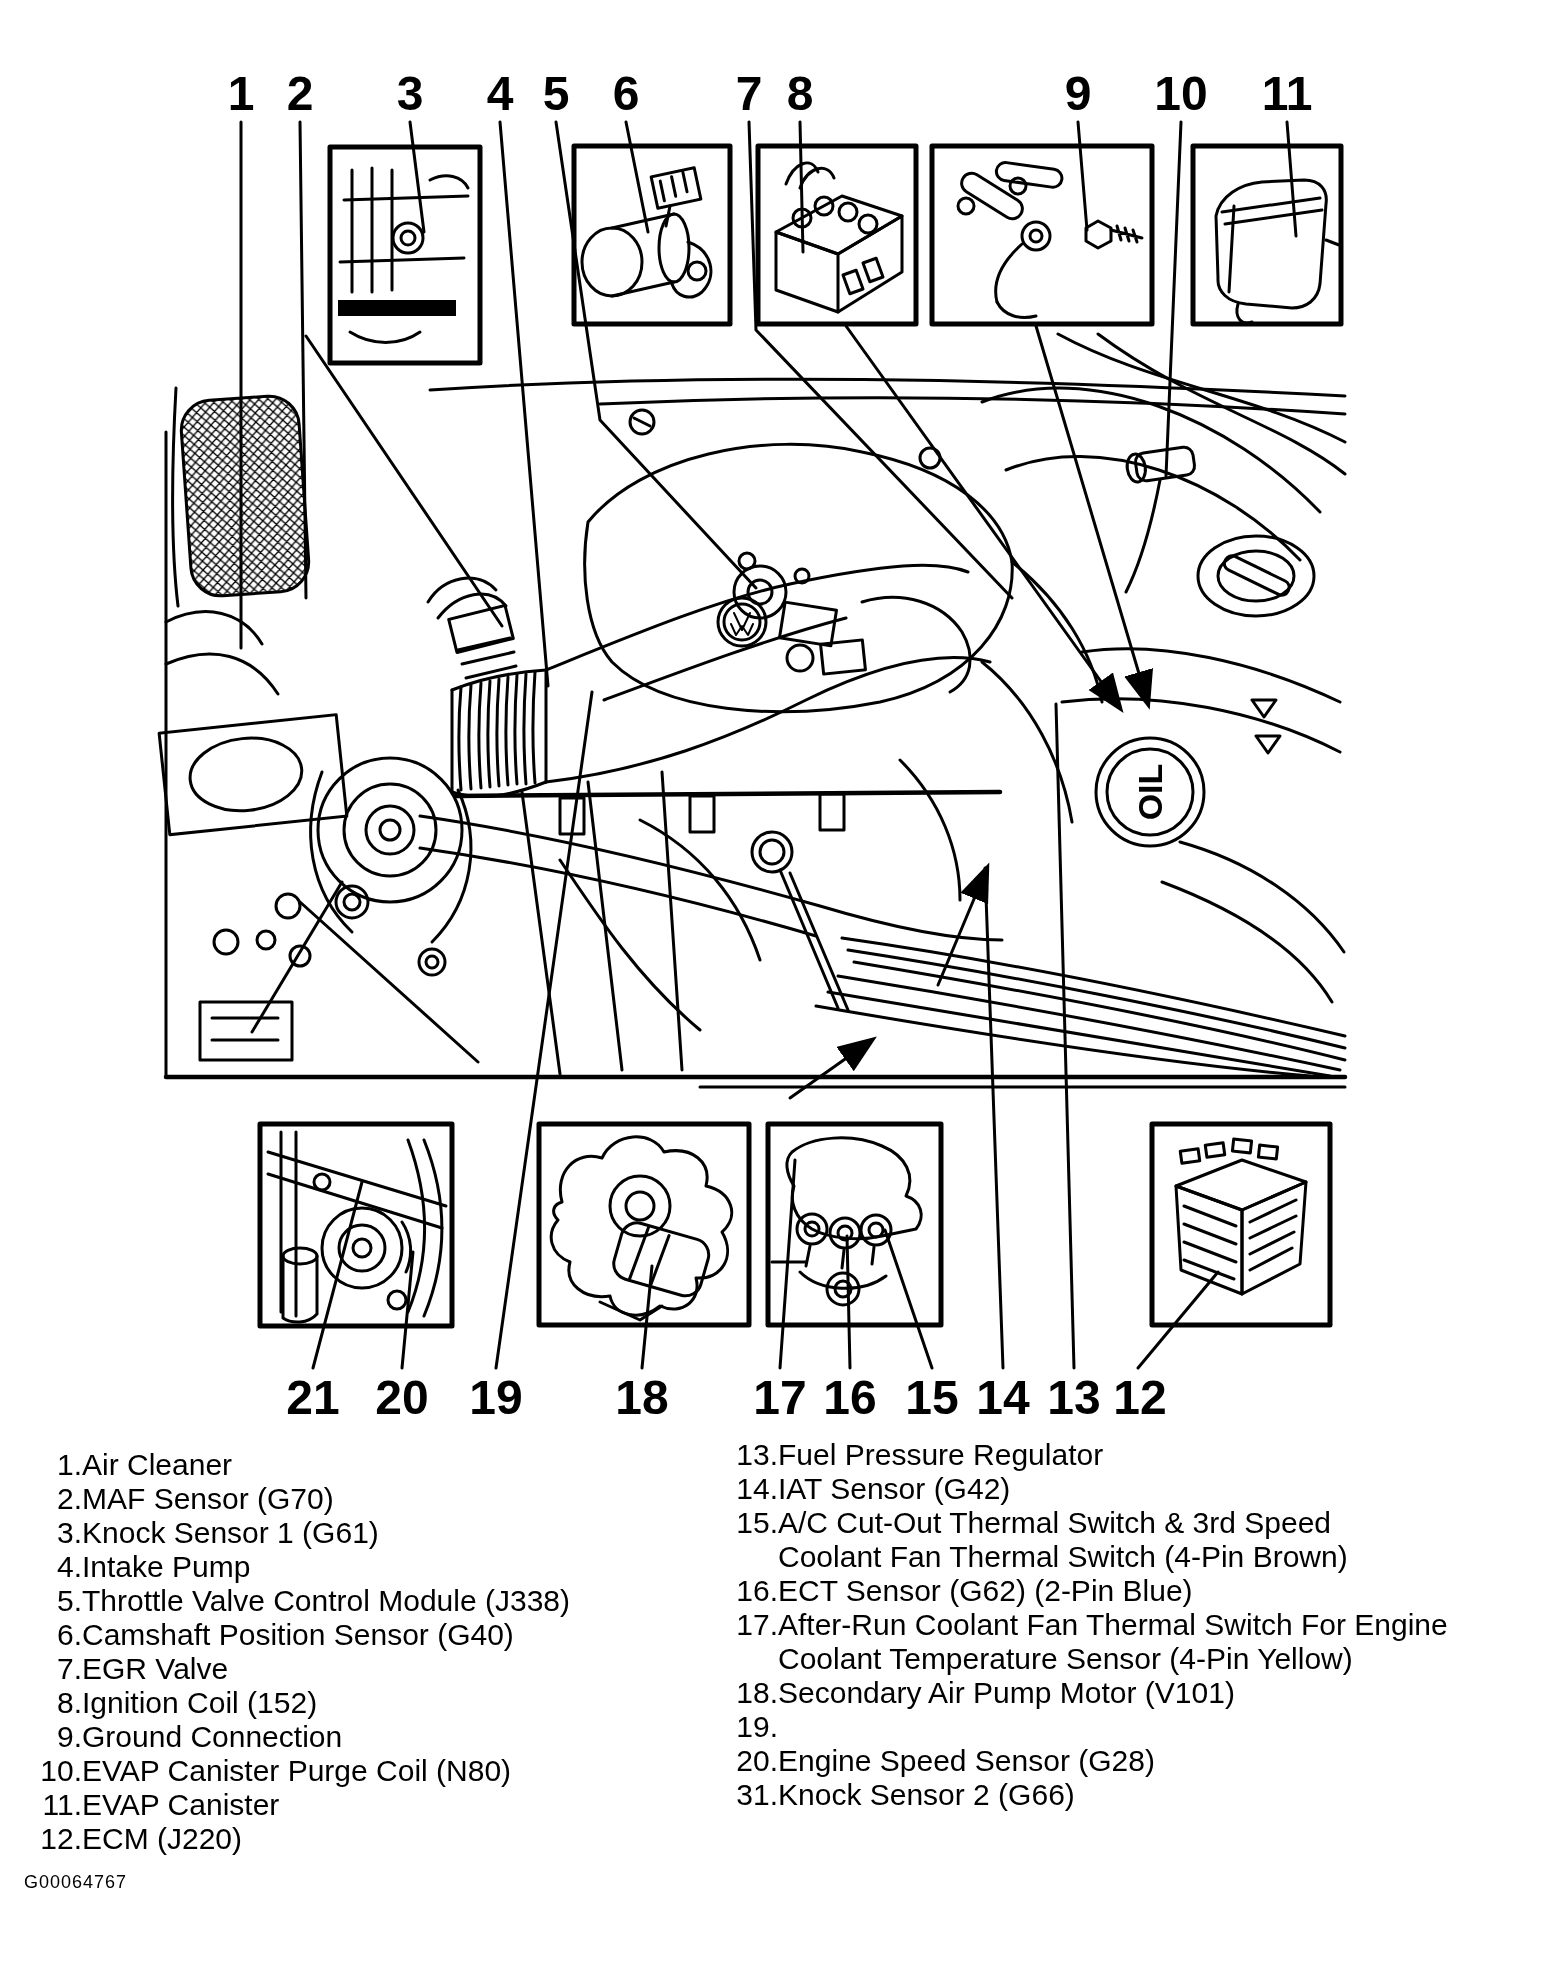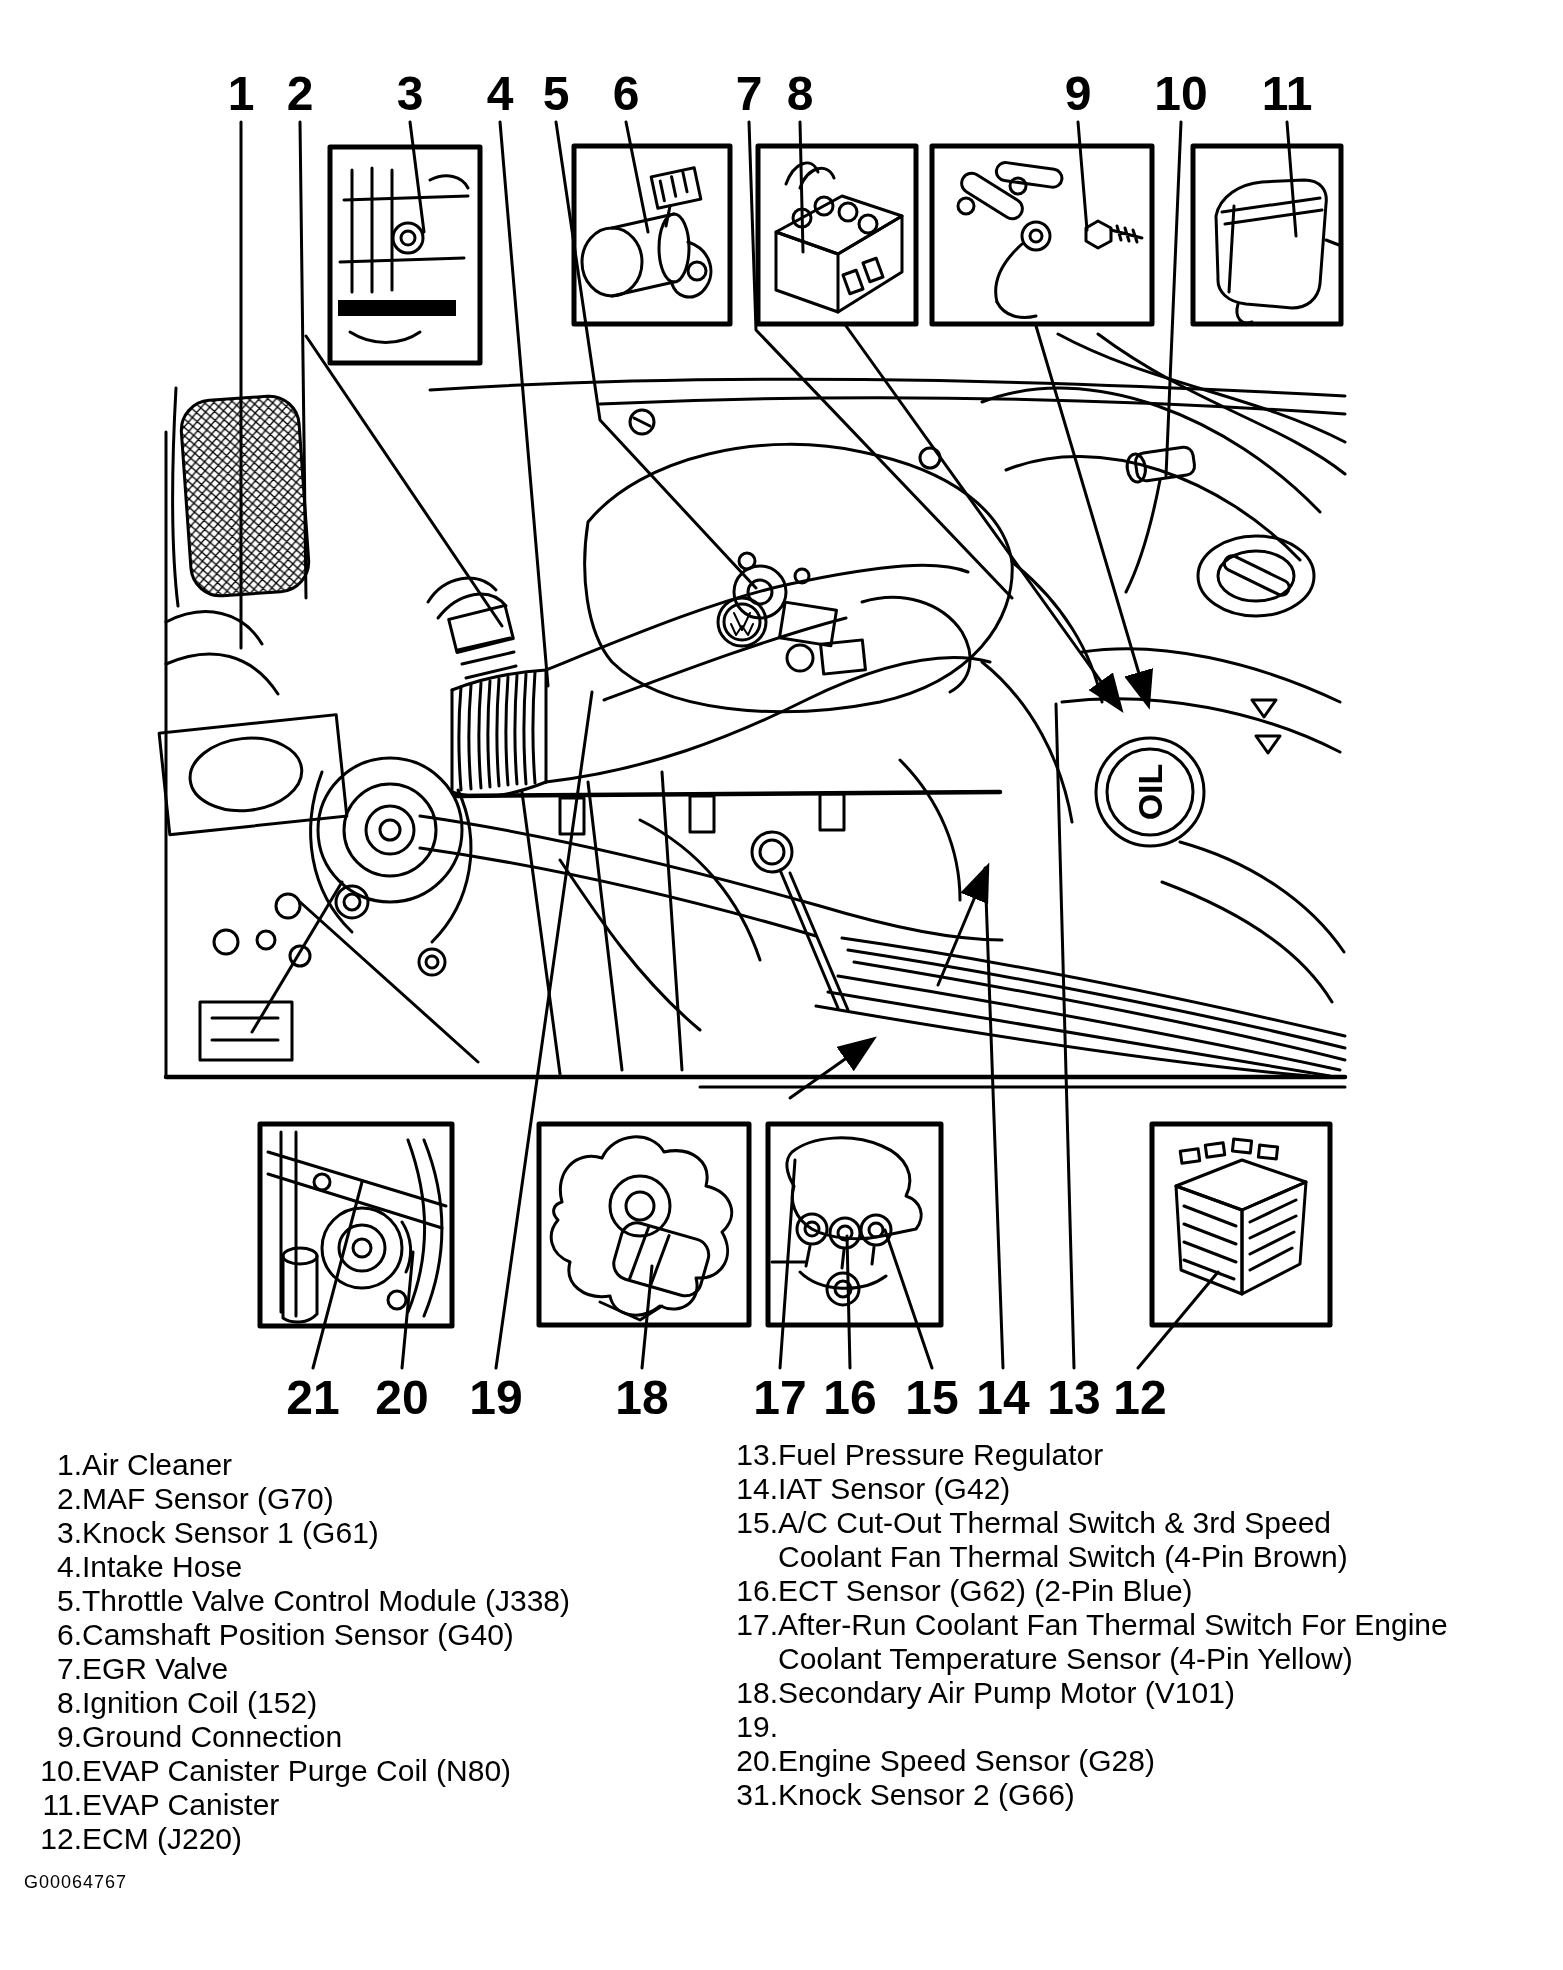--- a/index.html
+++ b/index.html
@@ -398,21 +398,21 @@
   <div class="lrow">
         <span class="lnum">2.</span>
         <span class="ltxt">MAF Sensor (G70)</span>
       </div>
   <div class="lrow">
         <span class="lnum">3.</span>
         <span class="ltxt">Knock Sensor 1 (G61)</span>
       </div>
   <div class="lrow">
         <span class="lnum">4.</span>
-        <span class="ltxt">Intake Hose</span>
+        <span class="ltxt">Intake Pump</span>
       </div>
   <div class="lrow">
         <span class="lnum">5.</span>
         <span class="ltxt">Throttle Valve Control Module (J338)</span>
       </div>
   <div class="lrow">
         <span class="lnum">6.</span>
         <span class="ltxt">Camshaft Position Sensor (G40)</span>
       </div>
   <div class="lrow">

